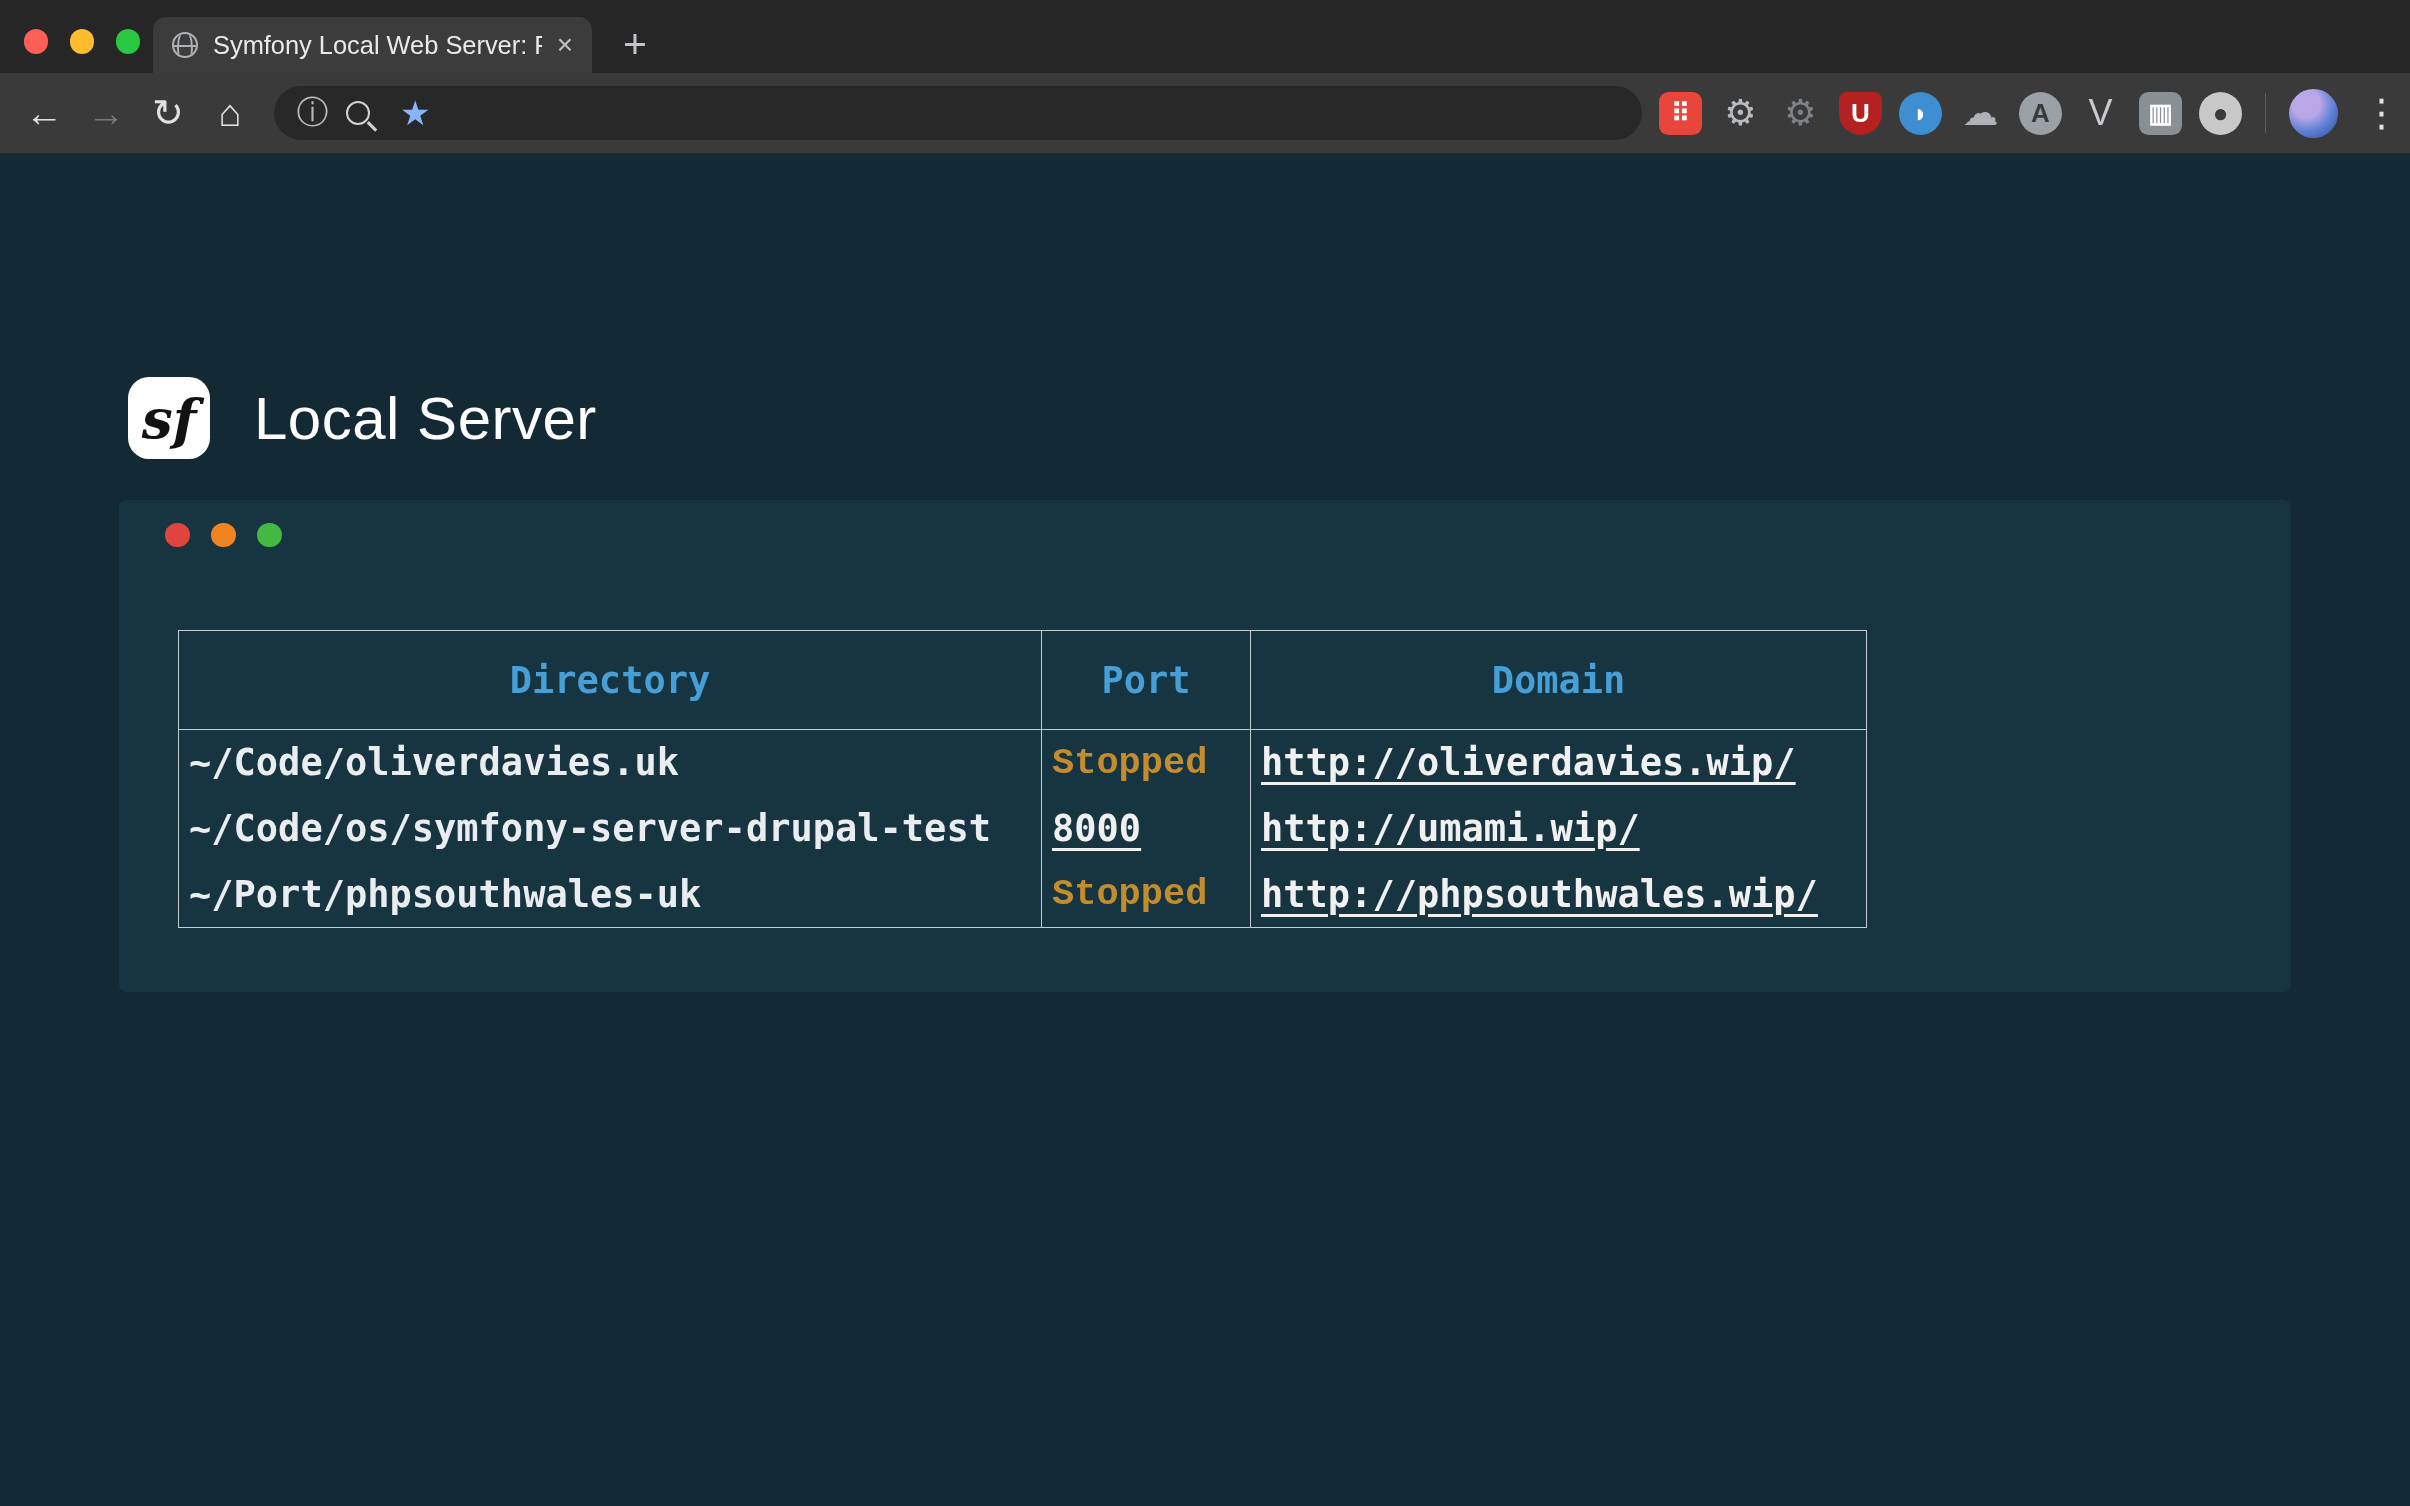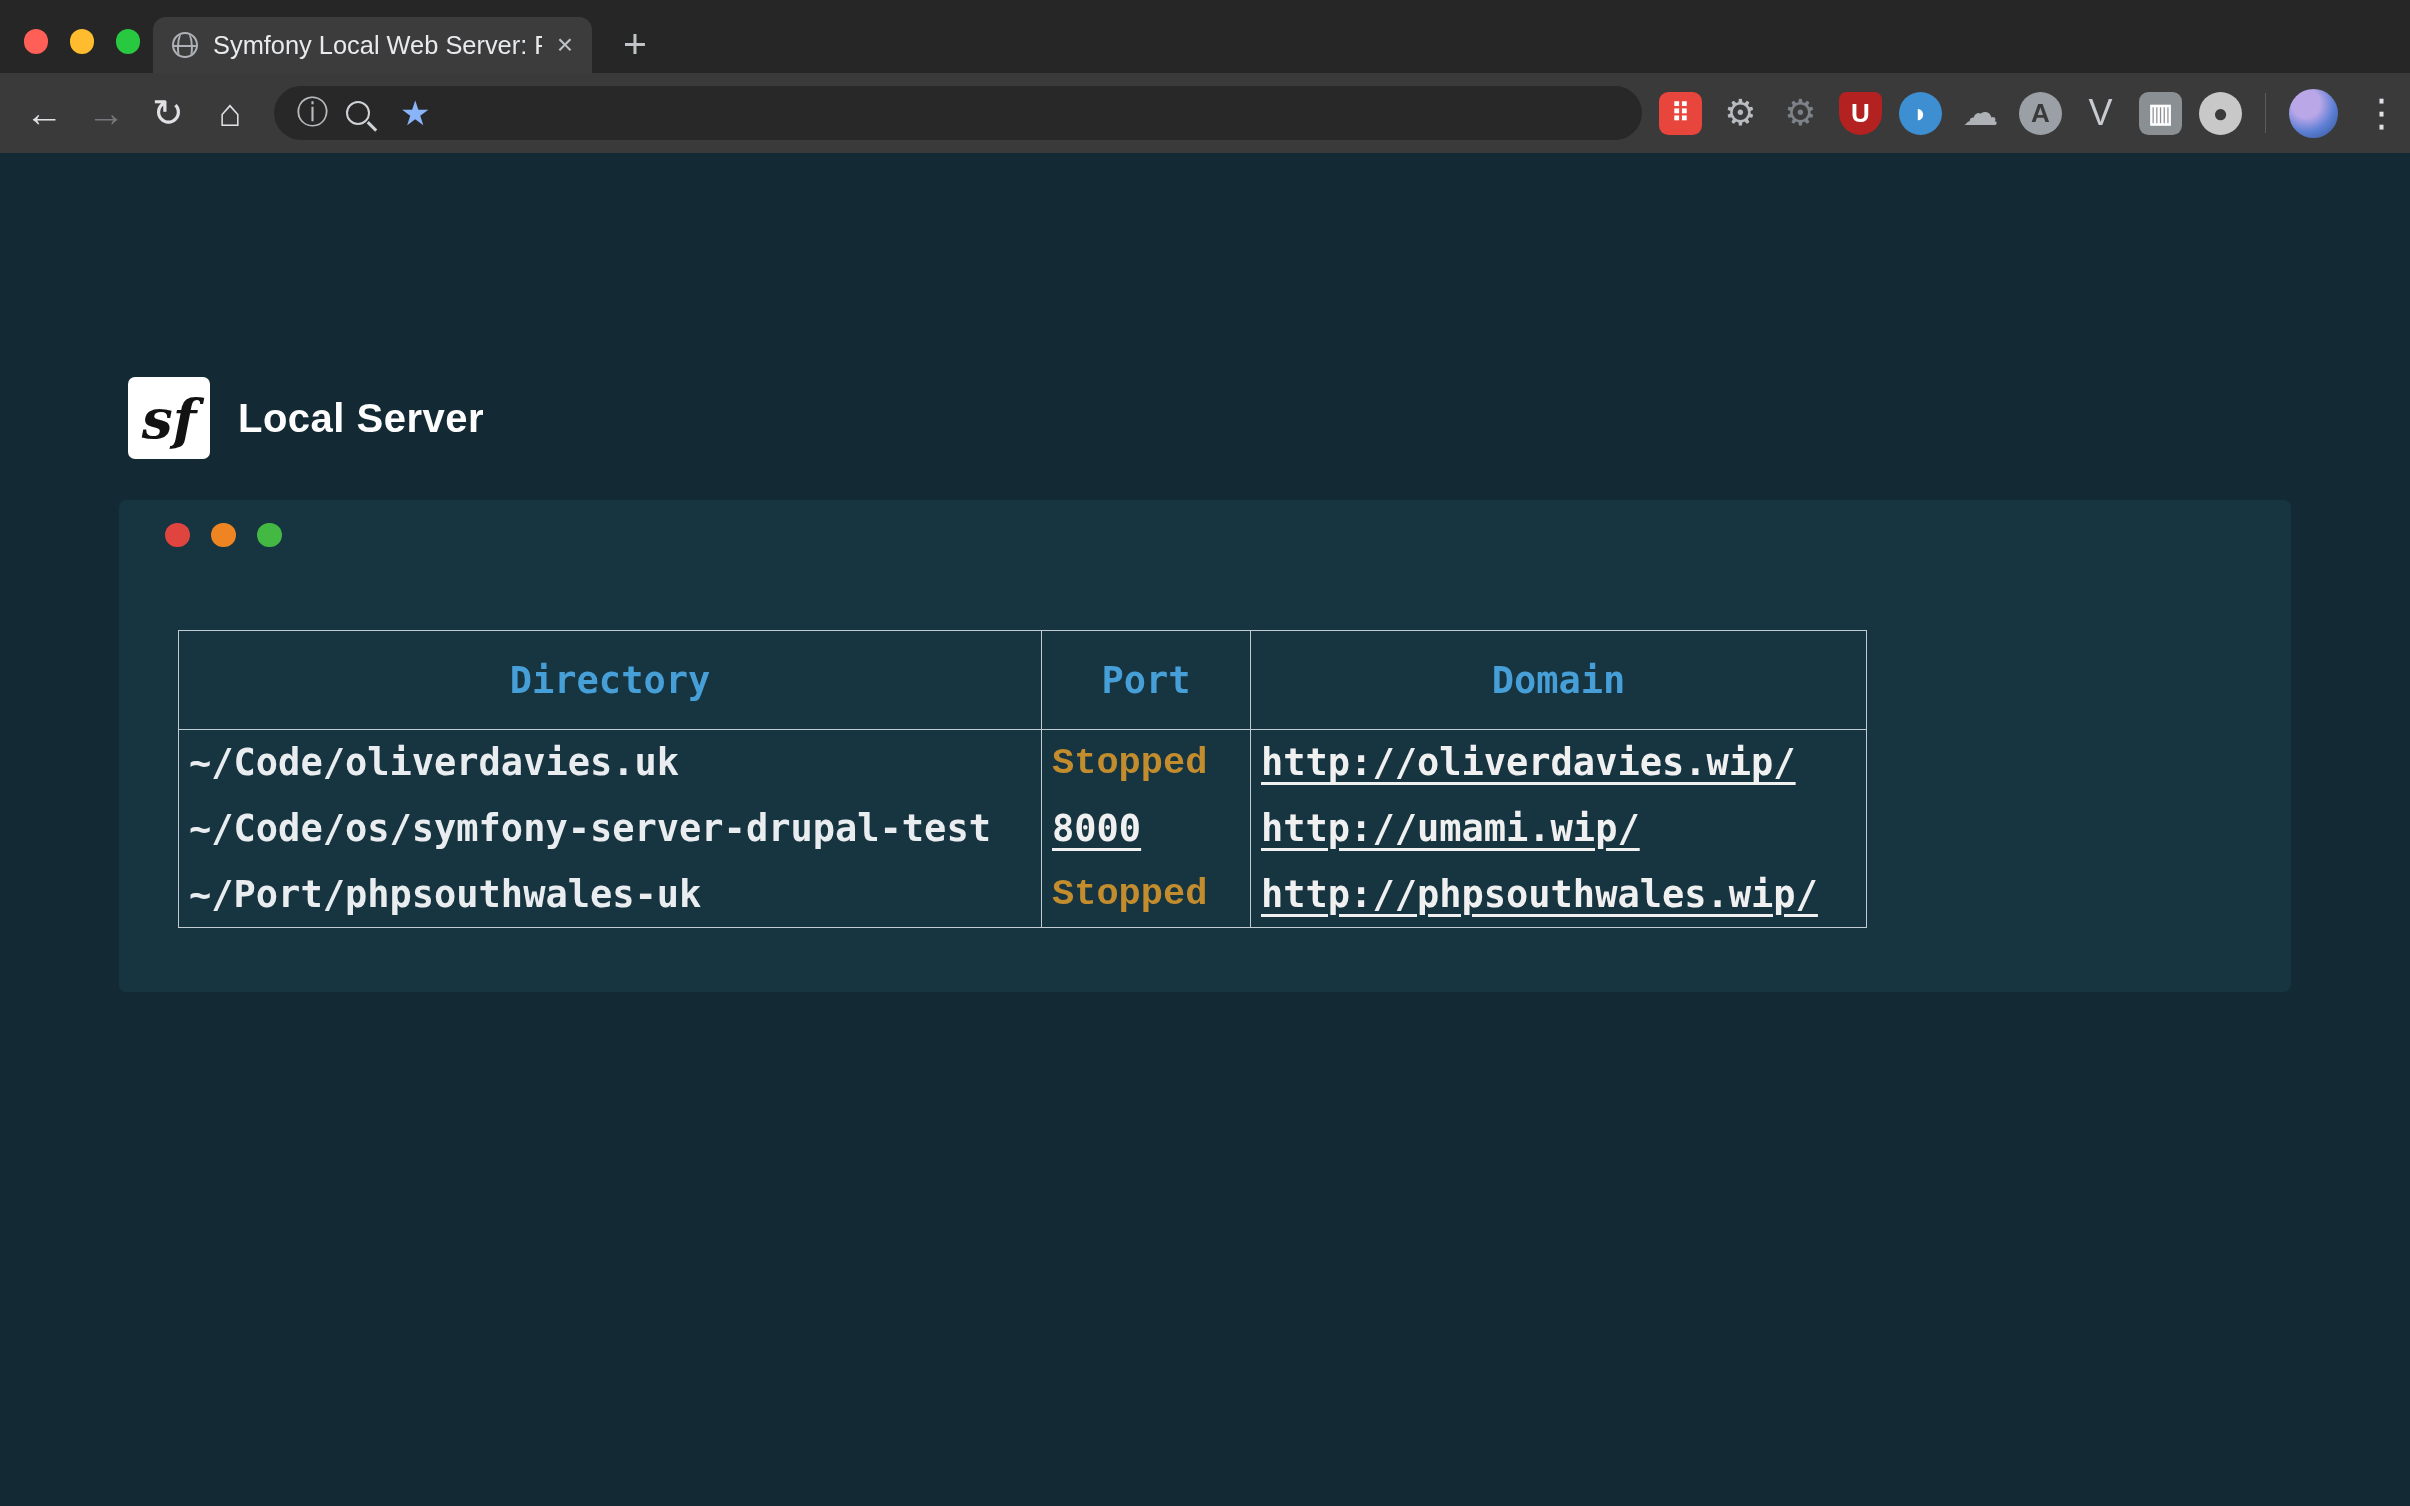--- a/index.html
+++ b/index.html
@@ -44,23 +44,23 @@
   .ext{width:43px;height:43px;display:flex;align-items:center;justify-content:center;font-size:26px;font-weight:700;cursor:pointer;}
   .ext.circle{border-radius:50%;} .ext.square{border-radius:9.4px;} .ext.shield{border-radius:7.5px 7.5px 50% 50%;}
   .ext.plain{background:transparent !important;font-size:36px;font-weight:400;}
   .sep{width:1.9px;height:40px;background:#5a5d61;margin:0 5.6px;}
   .avatar{width:49px;height:49px;border-radius:50%;background:radial-gradient(circle at 35% 30%,#b9a7e8 0 30%,#5c7fd4 60%,#2f4f8f 100%);cursor:pointer;}
   .kebab{color:#dfe1e5;font-size:38px;padding:0 7.5px;cursor:pointer;}
 
   
   .content{position:absolute;top:153px;left:0;width:100%;height:1354px;background:var(--page-bg);}
   .brand{position:absolute;left:128px;top:224px;display:flex;align-items:center;gap:28px;}
-  .sf-logo{width:82px;height:82px;background:#ffffff;border-radius:7px;display:flex;align-items:center;justify-content:center;
+  .sf-logo{width:82px;height:82px;background:#ffffff;border-radius:21px;display:flex;align-items:center;justify-content:center;
            font-family:"DejaVu Serif",serif;font-style:italic;font-weight:700;font-size:55px;color:#121212;}
-  .page-title{font-size:40px;font-weight:700;color:#fdfdfd;letter-spacing:0.5px;}
+  .page-title{font-size:60px;font-weight:400;color:#fdfdfd;letter-spacing:0.5px;margin-left:16px;}
 
   .card{position:absolute;left:119px;top:347px;width:2172px;height:492px;background:var(--card-bg);border-radius:7.5px;}
   .dots{position:absolute;left:46px;top:22.6px;display:flex;gap:21.7px;}
   .dot{width:24.5px;height:24.5px;border-radius:50%;}
   .dot.r{background:var(--dot-red);} .dot.o{background:var(--dot-orange);} .dot.g{background:var(--dot-green);}
 
   table.proxy{position:absolute;left:59px;top:130px;width:1687px;border-collapse:collapse;table-layout:fixed;
               font-family:"DejaVu Sans Mono",monospace;font-size:37px;font-weight:700;color:var(--text-color);
               border:1.9px solid var(--table-border);}
   table.proxy col.c-dir{width:863px;} table.proxy col.c-port{width:209px;} table.proxy col.c-dom{width:616px;}

